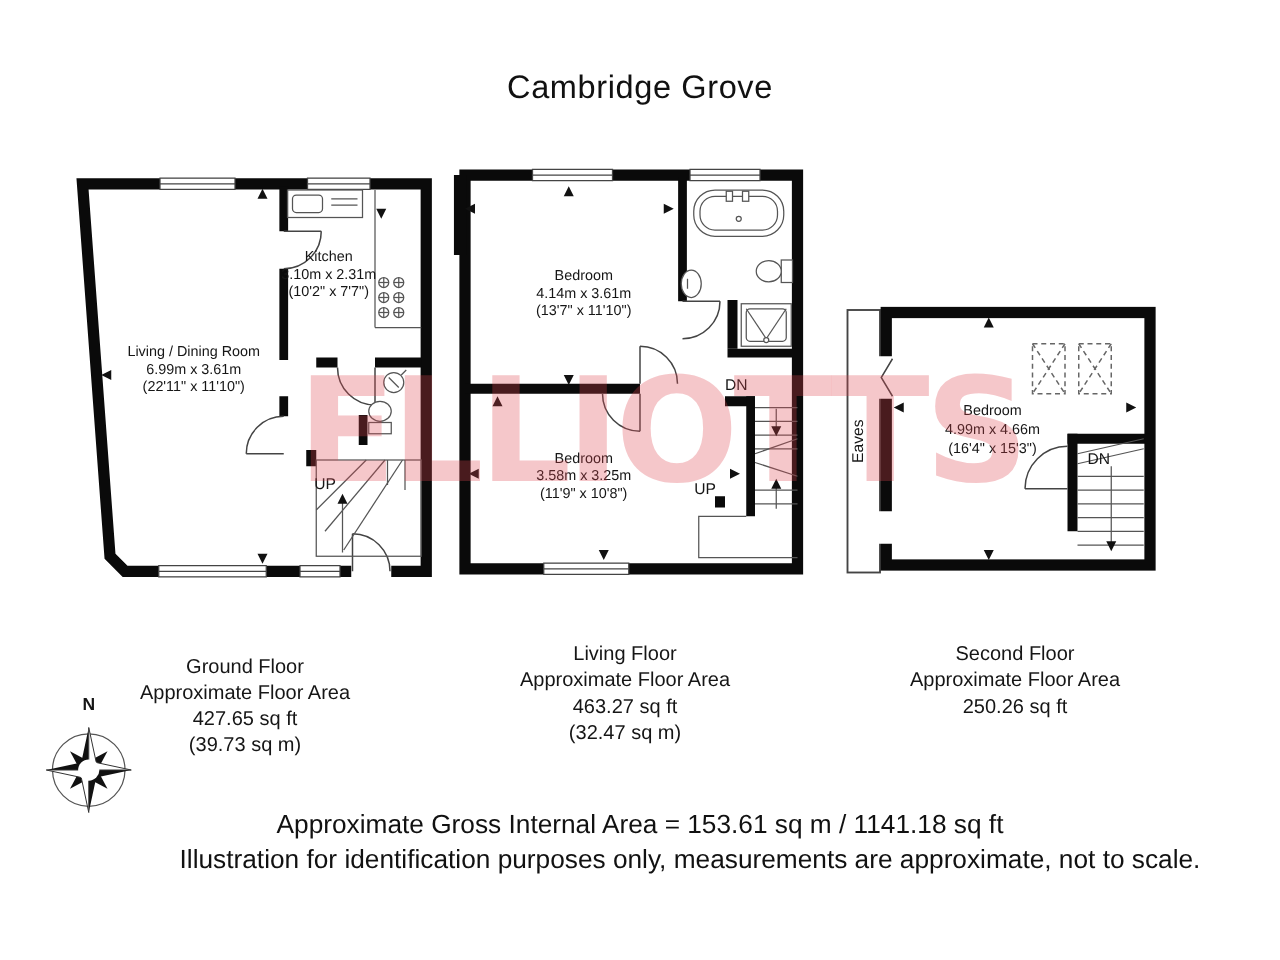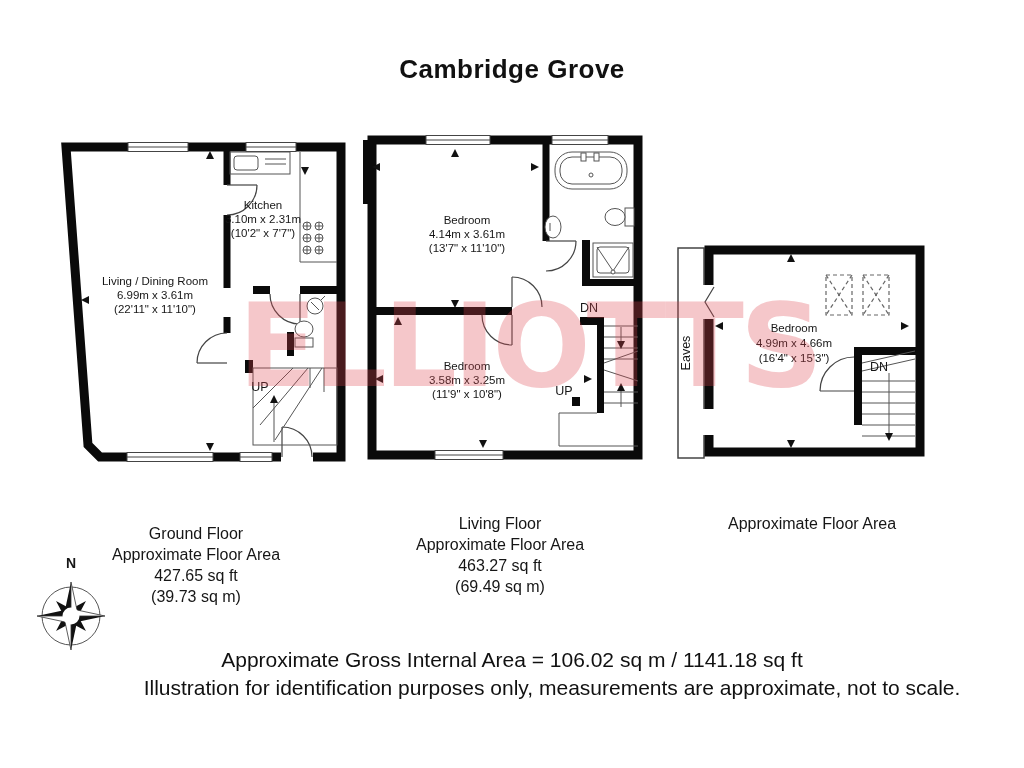--- a/index.html
+++ b/index.html
@@ -3,21 +3,21 @@
 <meta charset="utf-8">
 <style>
   html,body{margin:0;padding:0;}
   body{
     width:1024px;height:768px;position:relative;background:#ffffff;
     font-family:"Liberation Sans", sans-serif;color:#1a1a1a;overflow:hidden;
   }
   .abs{position:absolute;}
   #title{
     top:54px;left:0;width:1024px;text-align:center;
-    font-size:26px;font-weight:bold;letter-spacing:.5px;color:#111;
+    font-size:26px;font-weight:normal;letter-spacing:.5px;color:#111;
   }
   .plan svg{display:block;}
   .floor-label{
     width:320px;text-align:center;font-size:16px;line-height:21px;color:#161616;
   }
   #footer1,#footer2{
     left:0;width:1024px;text-align:center;color:#111;font-size:21px;
   }
   #footer1{top:648px;}
   #footer2{top:676px;margin-left:40px;}
@@ -301,24 +301,26 @@
 <div class="abs floor-label" style="left:36px;top:523px;">
   <div>Ground Floor</div>
   <div>Approximate Floor Area</div>
   <div>427.65 sq ft</div>
   <div>(39.73 sq m)</div>
 </div>
 <div class="abs floor-label" style="left:340px;top:513px;">
   <div>Living Floor</div>
   <div>Approximate Floor Area</div>
   <div>463.27 sq ft</div>
-  <div>(69.49 sq m)</div>
+  <div>(32.47 sq m)</div>
 </div>
 <div class="abs floor-label" style="left:652px;top:513px;">
+  <div>Second Floor</div>
   <div>Approximate Floor Area</div>
+  <div>250.26 sq ft</div>
 </div>
 
 <div class="abs" style="left:25px;top:554px;">
 <svg width="92" height="104" viewBox="0 0 92 104">
   <text x="46" y="14" font-size="14" font-weight="bold" text-anchor="middle">N</text>
   <circle cx="46" cy="62" r="29" fill="none" stroke="#555" stroke-width="1"></circle>
   <g fill="#111">
     <polygon points="61,47 46,55 53,62"></polygon>
     <polygon points="61,77 53,62 46,69"></polygon>
     <polygon points="31,77 46,69 39,62"></polygon>
@@ -333,14 +335,14 @@
     <polygon points="46,96 40,68 46,62" fill="#fff" stroke="#333" stroke-width="0.8"></polygon>
     <polygon points="12,62 40,56 46,62" fill="#111"></polygon>
     <polygon points="12,62 40,68 46,62" fill="#fff" stroke="#333" stroke-width="0.8"></polygon>
   </g>
   <circle cx="46" cy="62" r="8.5" fill="#ffffff"></circle>
 </svg>
 </div>
 
 <div id="watermark" class="abs">ELLIOTTS</div>
 
-<div id="footer1" class="abs">Approximate Gross Internal Area = 106.02 sq m / 1141.18 sq ft</div>
+<div id="footer1" class="abs">Approximate Gross Internal Area = 153.61 sq m / 1141.18 sq ft</div>
 <div id="footer2" class="abs">Illustration for identification purposes only, measurements are approximate, not to scale.</div>
 
 </body></html>

